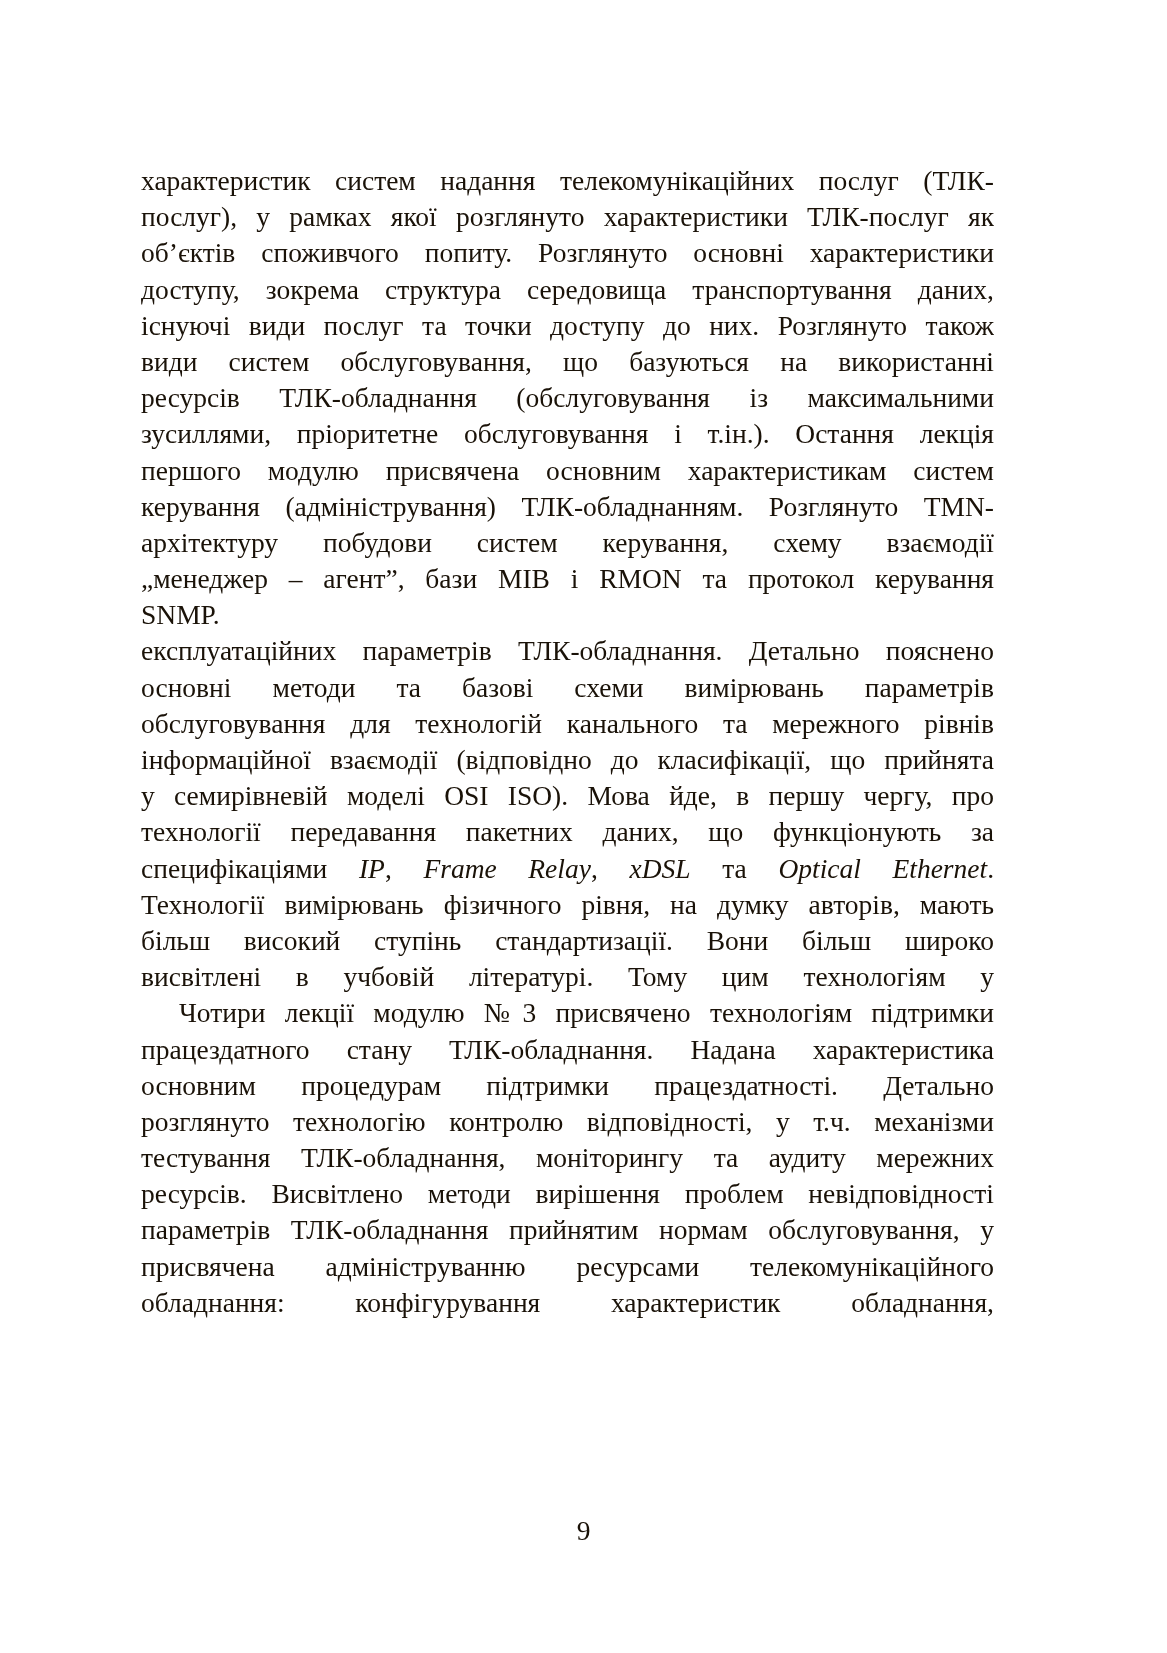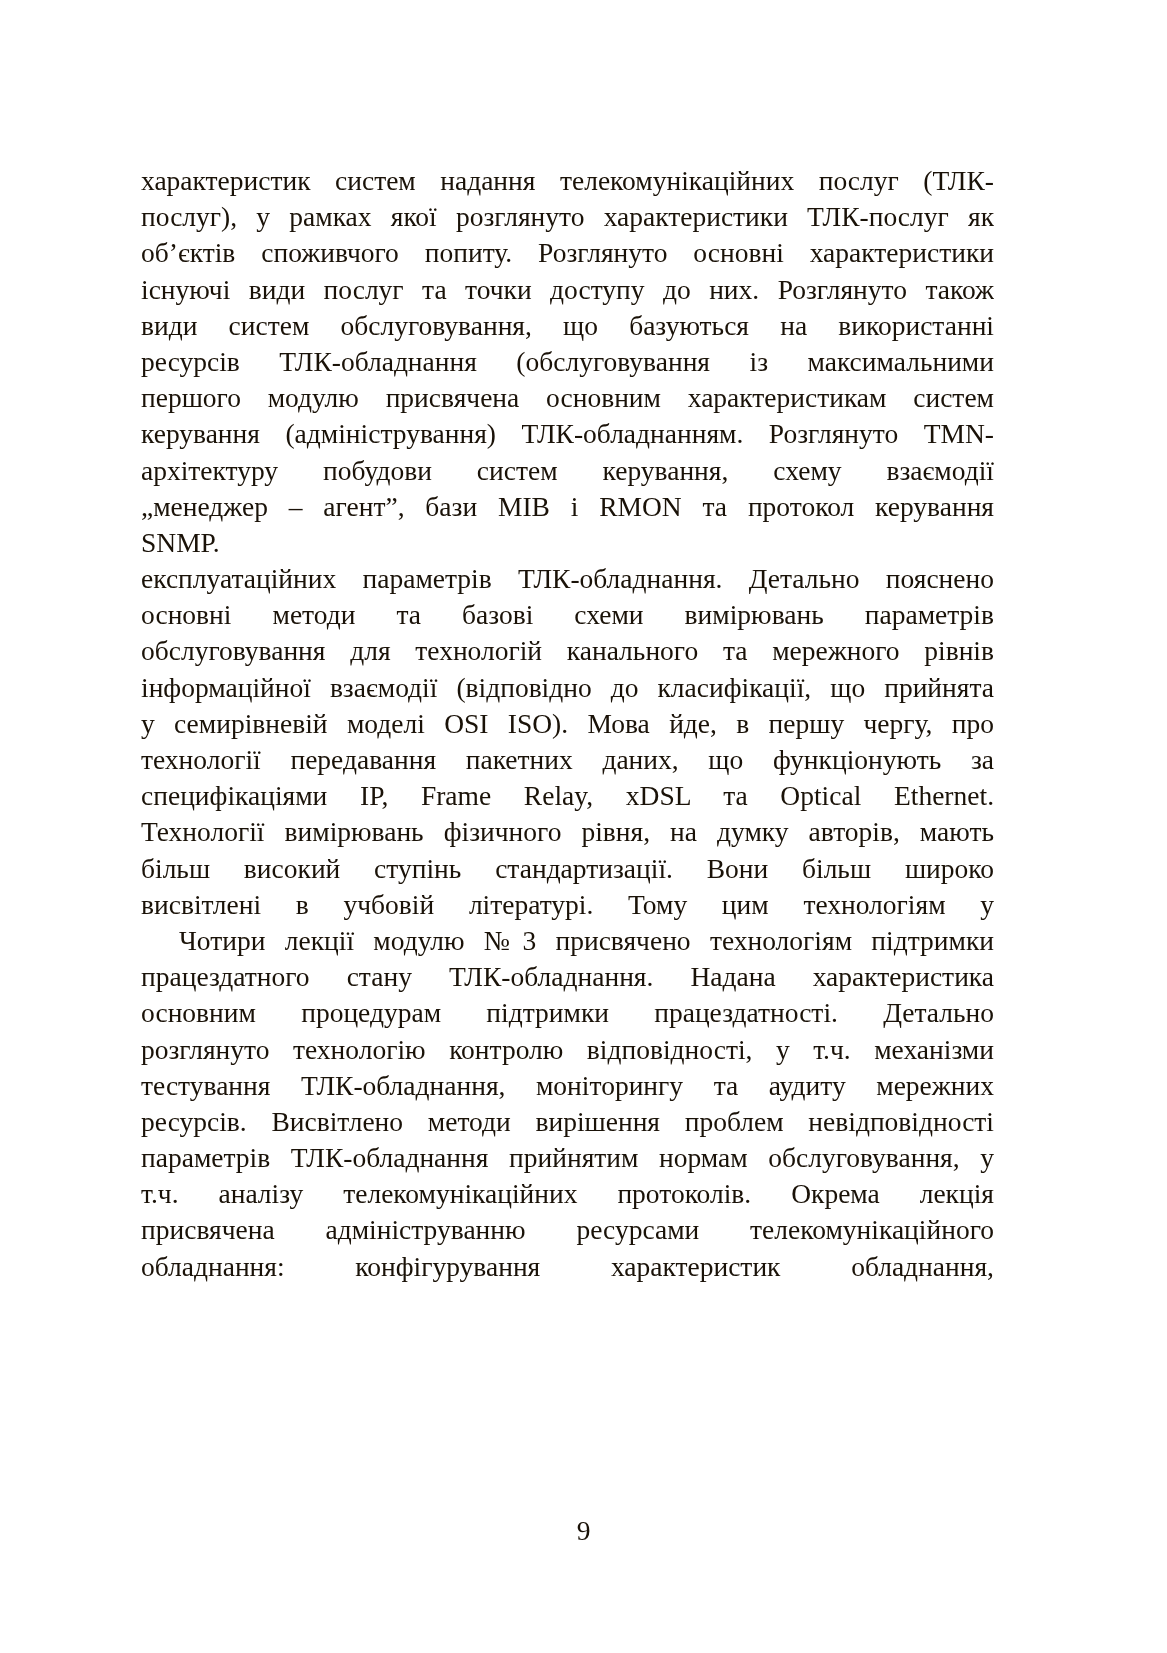--- a/index.html
+++ b/index.html
@@ -38,20 +38,21 @@
       text-align-last: justify;
       overflow: hidden;
     }
     .line.last {
       text-align-last: left;
     }
     .line.indent {
       padding-left: 38px;
     }
     .line .it {
+      font-style: italic;
       margin-top: 19px;
     }
     .page-number {
       position: absolute;
       left: 0;
       width: 1167px;
       top: 1515px;
       text-align: center;
       font-family: "Liberation Serif", "DejaVu Serif", serif;
       font-size: 27.5px;
@@ -60,23 +61,25 @@
   </style>
 </head>
 <body>
 
 <div class="page">
   <div class="text-block">
 
     <span class="line">характеристик систем надання телекомунікаційних послуг (ТЛК-</span>
     <span class="line">послуг), у рамках якої розглянуто характеристики ТЛК-послуг як</span>
     <span class="line">об’єктів споживчого попиту. Розглянуто основні  характеристики</span>
+    <span class="line">доступу, зокрема структура середовища транспортування даних,</span>
     <span class="line">існуючі види послуг та  точки доступу до них. Розглянуто також</span>
     <span class="line">види систем обслуговування, що базуються на використанні</span>
     <span class="line">ресурсів ТЛК-обладнання (обслуговування із максимальними</span>
+    <span class="line">зусиллями, пріоритетне обслуговування і т.ін.). Остання лекція</span>
     <span class="line">першого модулю присвячена основним характеристикам систем</span>
     <span class="line">керування (адміністрування) ТЛК-обладнанням. Розглянуто TMN-</span>
     <span class="line">архітектуру побудови систем керування, схему взаємодії</span>
     <span class="line">„менеджер – агент”, бази MIB і RMON та протокол керування</span>
     <span class="line last">SNMP.</span>
 
     <span class="line">експлуатаційних параметрів ТЛК-обладнання. Детально пояснено</span>
     <span class="line">основні методи та базові схеми вимірювань параметрів</span>
     <span class="line">обслуговування для технологій канального та мережного рівнів</span>
     <span class="line">інформаційної взаємодії (відповідно до класифікації, що прийнята</span>
@@ -87,19 +90,18 @@
     <span class="line">більш високий ступінь стандартизації. Вони більш широко</span>
     <span class="line">висвітлені в учбовій літературі. Тому цим технологіям у</span>
 
     <span class="line indent">Чотири лекції модулю №3 присвячено технологіям підтримки</span>
     <span class="line">працездатного стану ТЛК-обладнання. Надана характеристика</span>
     <span class="line">основним процедурам підтримки працездатності. Детально</span>
     <span class="line">розглянуто технологію контролю відповідності, у т.ч. механізми</span>
     <span class="line">тестування ТЛК-обладнання, моніторингу та аудиту мережних</span>
     <span class="line">ресурсів. Висвітлено методи вирішення проблем невідповідності</span>
     <span class="line">параметрів ТЛК-обладнання прийнятим нормам обслуговування, у</span>
-    <span class="line">т.ч. аналізу телекомунікаційних протоколів. Окрема лекція</span>
     <span class="line">присвячена адмініструванню ресурсами телекомунікаційного</span>
     <span class="line">обладнання: конфігурування характеристик обладнання,</span>
   </div>
 
   <div class="page-number">9</div>
 </div>
 
 </body></html>

